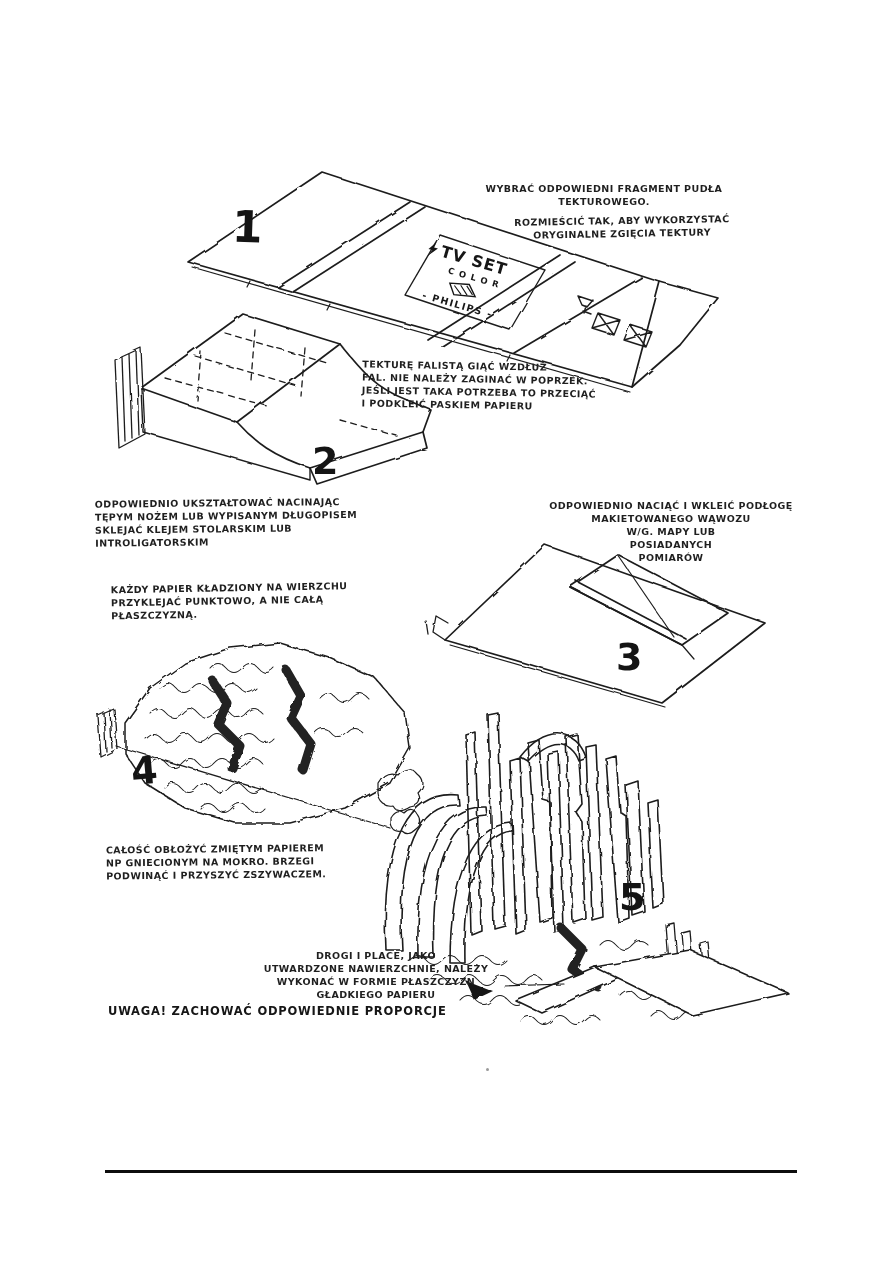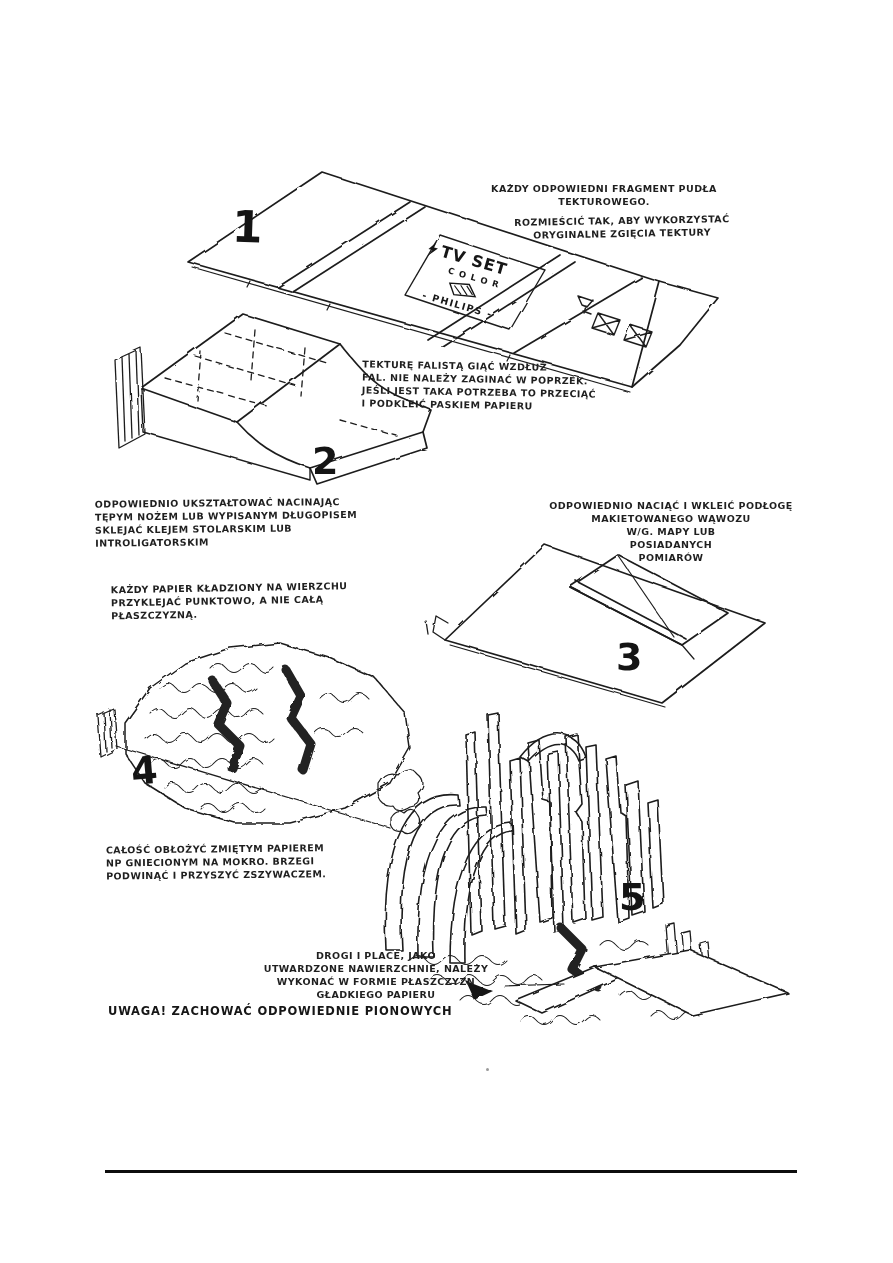--- a/index.html
+++ b/index.html
@@ -209,21 +209,21 @@
       <path d="M134,291 L194,289" stroke-width="1.2"></path>
     </g>
   </svg>
 
   <div class="stepnum" style="left:232px;top:205px;font-size:44px;transform:rotate(2deg)">1</div>
   <div class="stepnum" style="left:312px;top:442px">2</div>
   <div class="stepnum" style="left:616px;top:638px">3</div>
   <div class="stepnum" style="left:131px;top:752px;transform:rotate(-5deg)">4</div>
   <div class="stepnum" style="left:619px;top:878px">5</div>
 
-  <div class="caption center" style="left:468px;top:182px;width:272px">KAŻDY ODPOWIEDNI FRAGMENT PUDŁA
+  <div class="caption center" style="left:468px;top:182px;width:272px">WYBRAĆ ODPOWIEDNI FRAGMENT PUDŁA
 TEKTUROWEGO.</div>
   <div class="caption center" style="left:488px;top:214px;width:268px;transform:rotate(-1deg)">ROZMIEŚCIĆ TAK, ABY WYKORZYSTAĆ
 ORYGINALNE ZGIĘCIA TEKTURY</div>
 
   <div class="caption" style="left:362px;top:360px;width:292px;transform:rotate(1deg)">TEKTURĘ FALISTĄ GIĄĆ WZDŁUŻ
 FAL. NIE NALEŻY ZAGINAĆ W POPRZEK.
 JEŚLI JEST TAKA POTRZEBA TO PRZECIĄĆ
 I PODKLEIĆ PASKIEM PAPIERU</div>
   <div class="caption" style="left:95px;top:496px;width:312px;transform:rotate(-0.6deg)">ODPOWIEDNIO UKSZTAŁTOWAĆ NACINAJĄC
 TĘPYM NOŻEM LUB WYPISANYM DŁUGOPISEM
@@ -240,18 +240,18 @@
 
   <div class="caption" style="left:106px;top:842px;width:282px;transform:rotate(-0.6deg)">CAŁOŚĆ OBŁOŻYĆ ZMIĘTYM PAPIEREM
 NP GNIECIONYM NA MOKRO. BRZEGI
 PODWINĄĆ I PRZYSZYĆ ZSZYWACZEM.</div>
 
   <div class="caption center" style="left:232px;top:949px;width:288px">DROGI I PLACE, JAKO
 UTWARDZONE NAWIERZCHNIE, NALEŻY
 WYKONAĆ W FORMIE PŁASZCZYZN
 GŁADKIEGO PAPIERU</div>
 
-  <div class="note" style="left:108px;top:1004px;width:400px">UWAGA! ZACHOWAĆ ODPOWIEDNIE PIONOWYCH</div>
+  <div class="note" style="left:108px;top:1004px;width:400px">UWAGA! ZACHOWAĆ ODPOWIEDNIE PROPORCJE</div>
 
   <div class="rule"></div>
   <div class="speck"></div>
 
 </div>
 
 </body></html>

